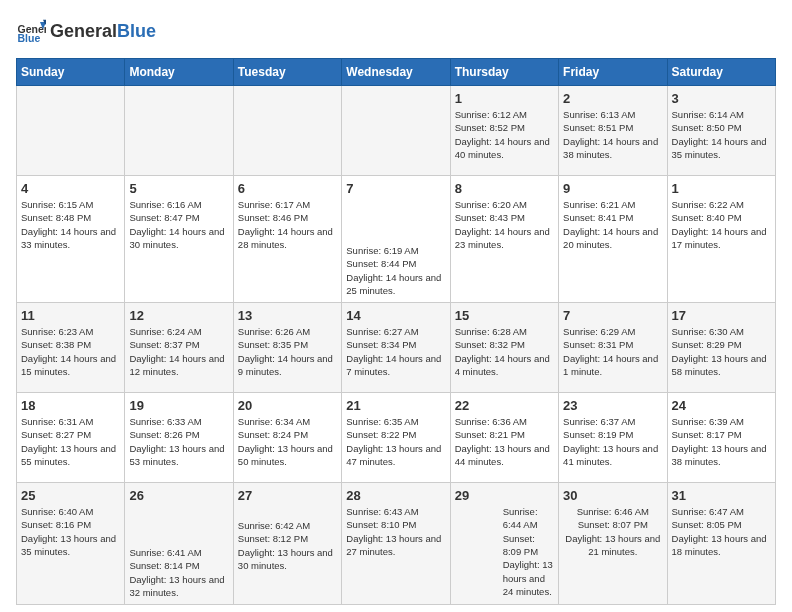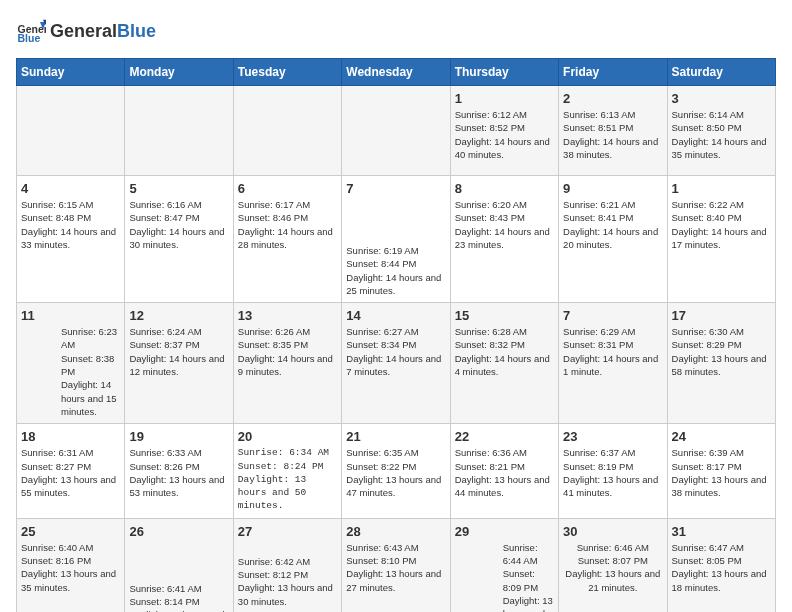--- a/index.html
+++ b/index.html
@@ -203,21 +203,21 @@
         <td>
           <span class="day-number">1</span>
           <div class="day-info" style="white-space: pre-line;">Sunrise: 6:22 AM
 Sunset: 8:40 PM
 Daylight: 14 hours and 17 minutes.</div>
         </td>
       </tr>
       <tr>
         <td>
           <span class="day-number">11</span>
-          <div class="day-info" style="white-space: pre-line; margin-left: 40px;">Sunrise: 6:23 AM
+          <div class="day-info" style="white-space: pre-line;">Sunrise: 6:23 AM
 Sunset: 8:38 PM
 Daylight: 14 hours and 15 minutes.</div>
         </td>
         <td>
           <span class="day-number">12</span>
           <div class="day-info" style="white-space: pre-line;">Sunrise: 6:24 AM
 Sunset: 8:37 PM
 Daylight: 14 hours and 12 minutes.</div>
         </td>
         <td>
@@ -259,21 +259,21 @@
 Daylight: 13 hours and 55 minutes.</div>
         </td>
         <td>
           <span class="day-number">19</span>
           <div class="day-info" style="white-space: pre-line;">Sunrise: 6:33 AM
 Sunset: 8:26 PM
 Daylight: 13 hours and 53 minutes.</div>
         </td>
         <td>
           <span class="day-number">20</span>
-          <div class="day-info" style="white-space: pre-line; font-family: Liberation Mono, monospace;">Sunrise: 6:34 AM
+          <div class="day-info" style="white-space: pre-line;">Sunrise: 6:34 AM
 Sunset: 8:24 PM
 Daylight: 13 hours and 50 minutes.</div>
         </td>
         <td>
           <span class="day-number">21</span>
           <div class="day-info" style="white-space: pre-line;">Sunrise: 6:35 AM
 Sunset: 8:22 PM
 Daylight: 13 hours and 47 minutes.</div>
         </td>
         <td>

